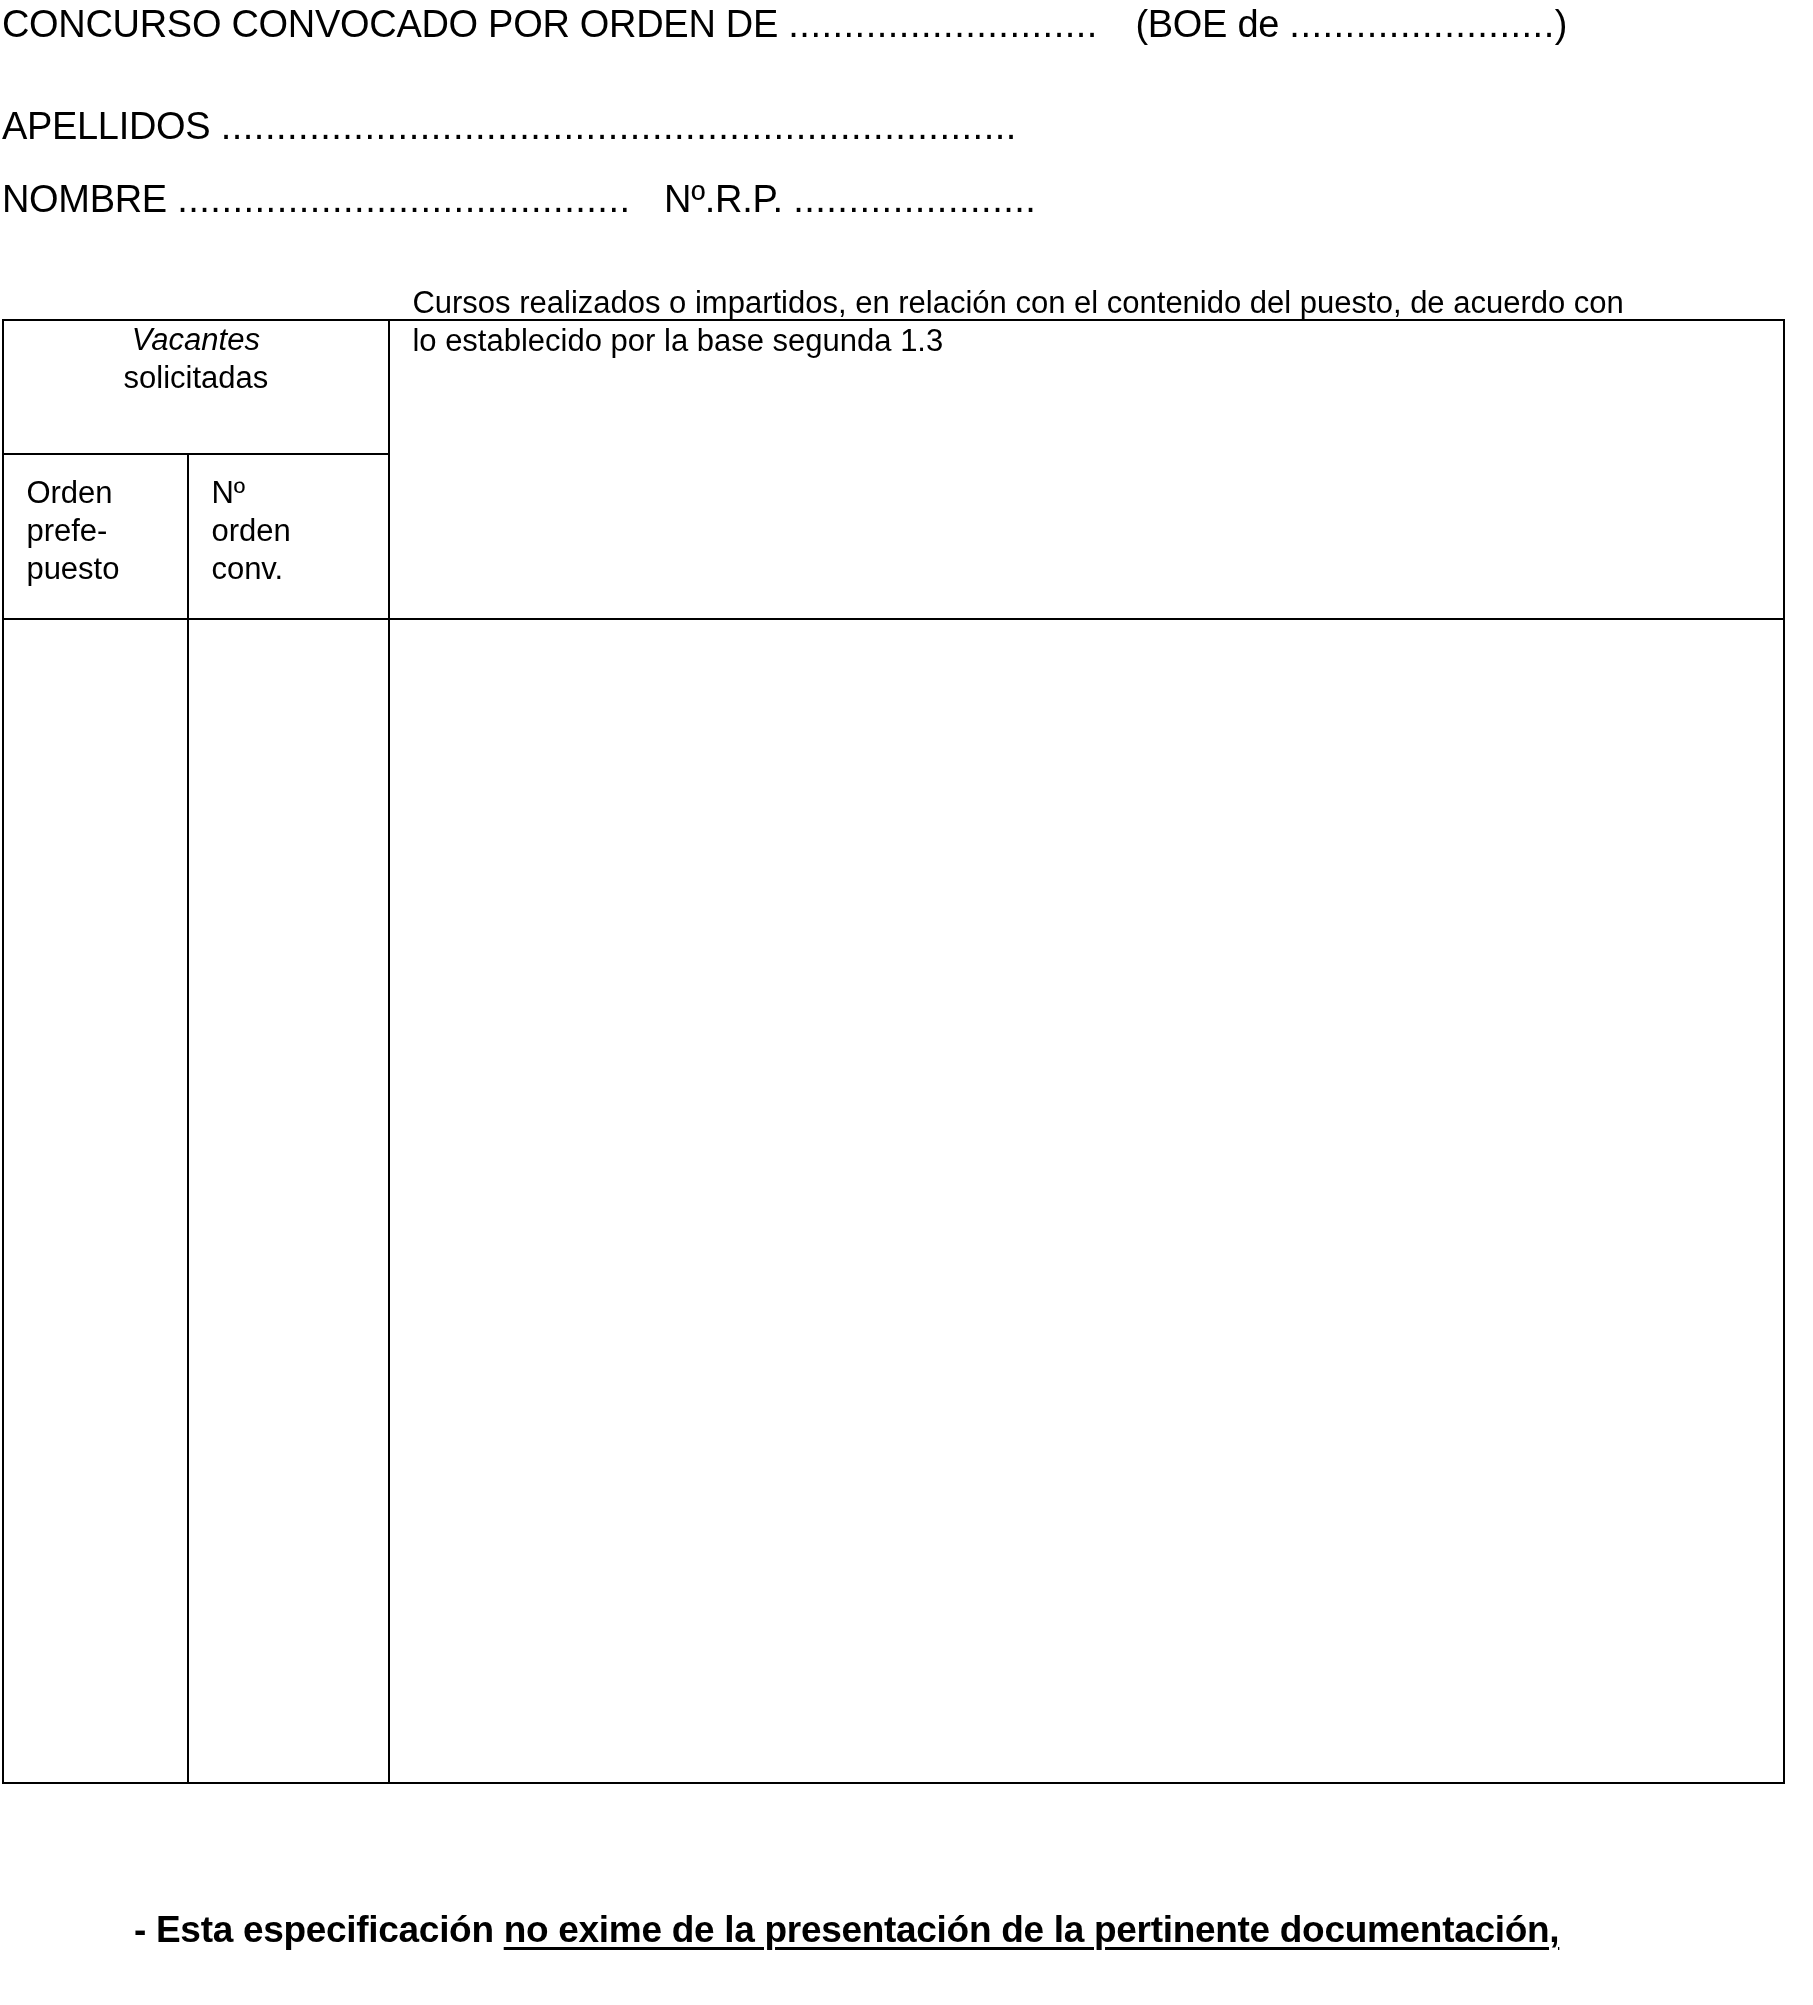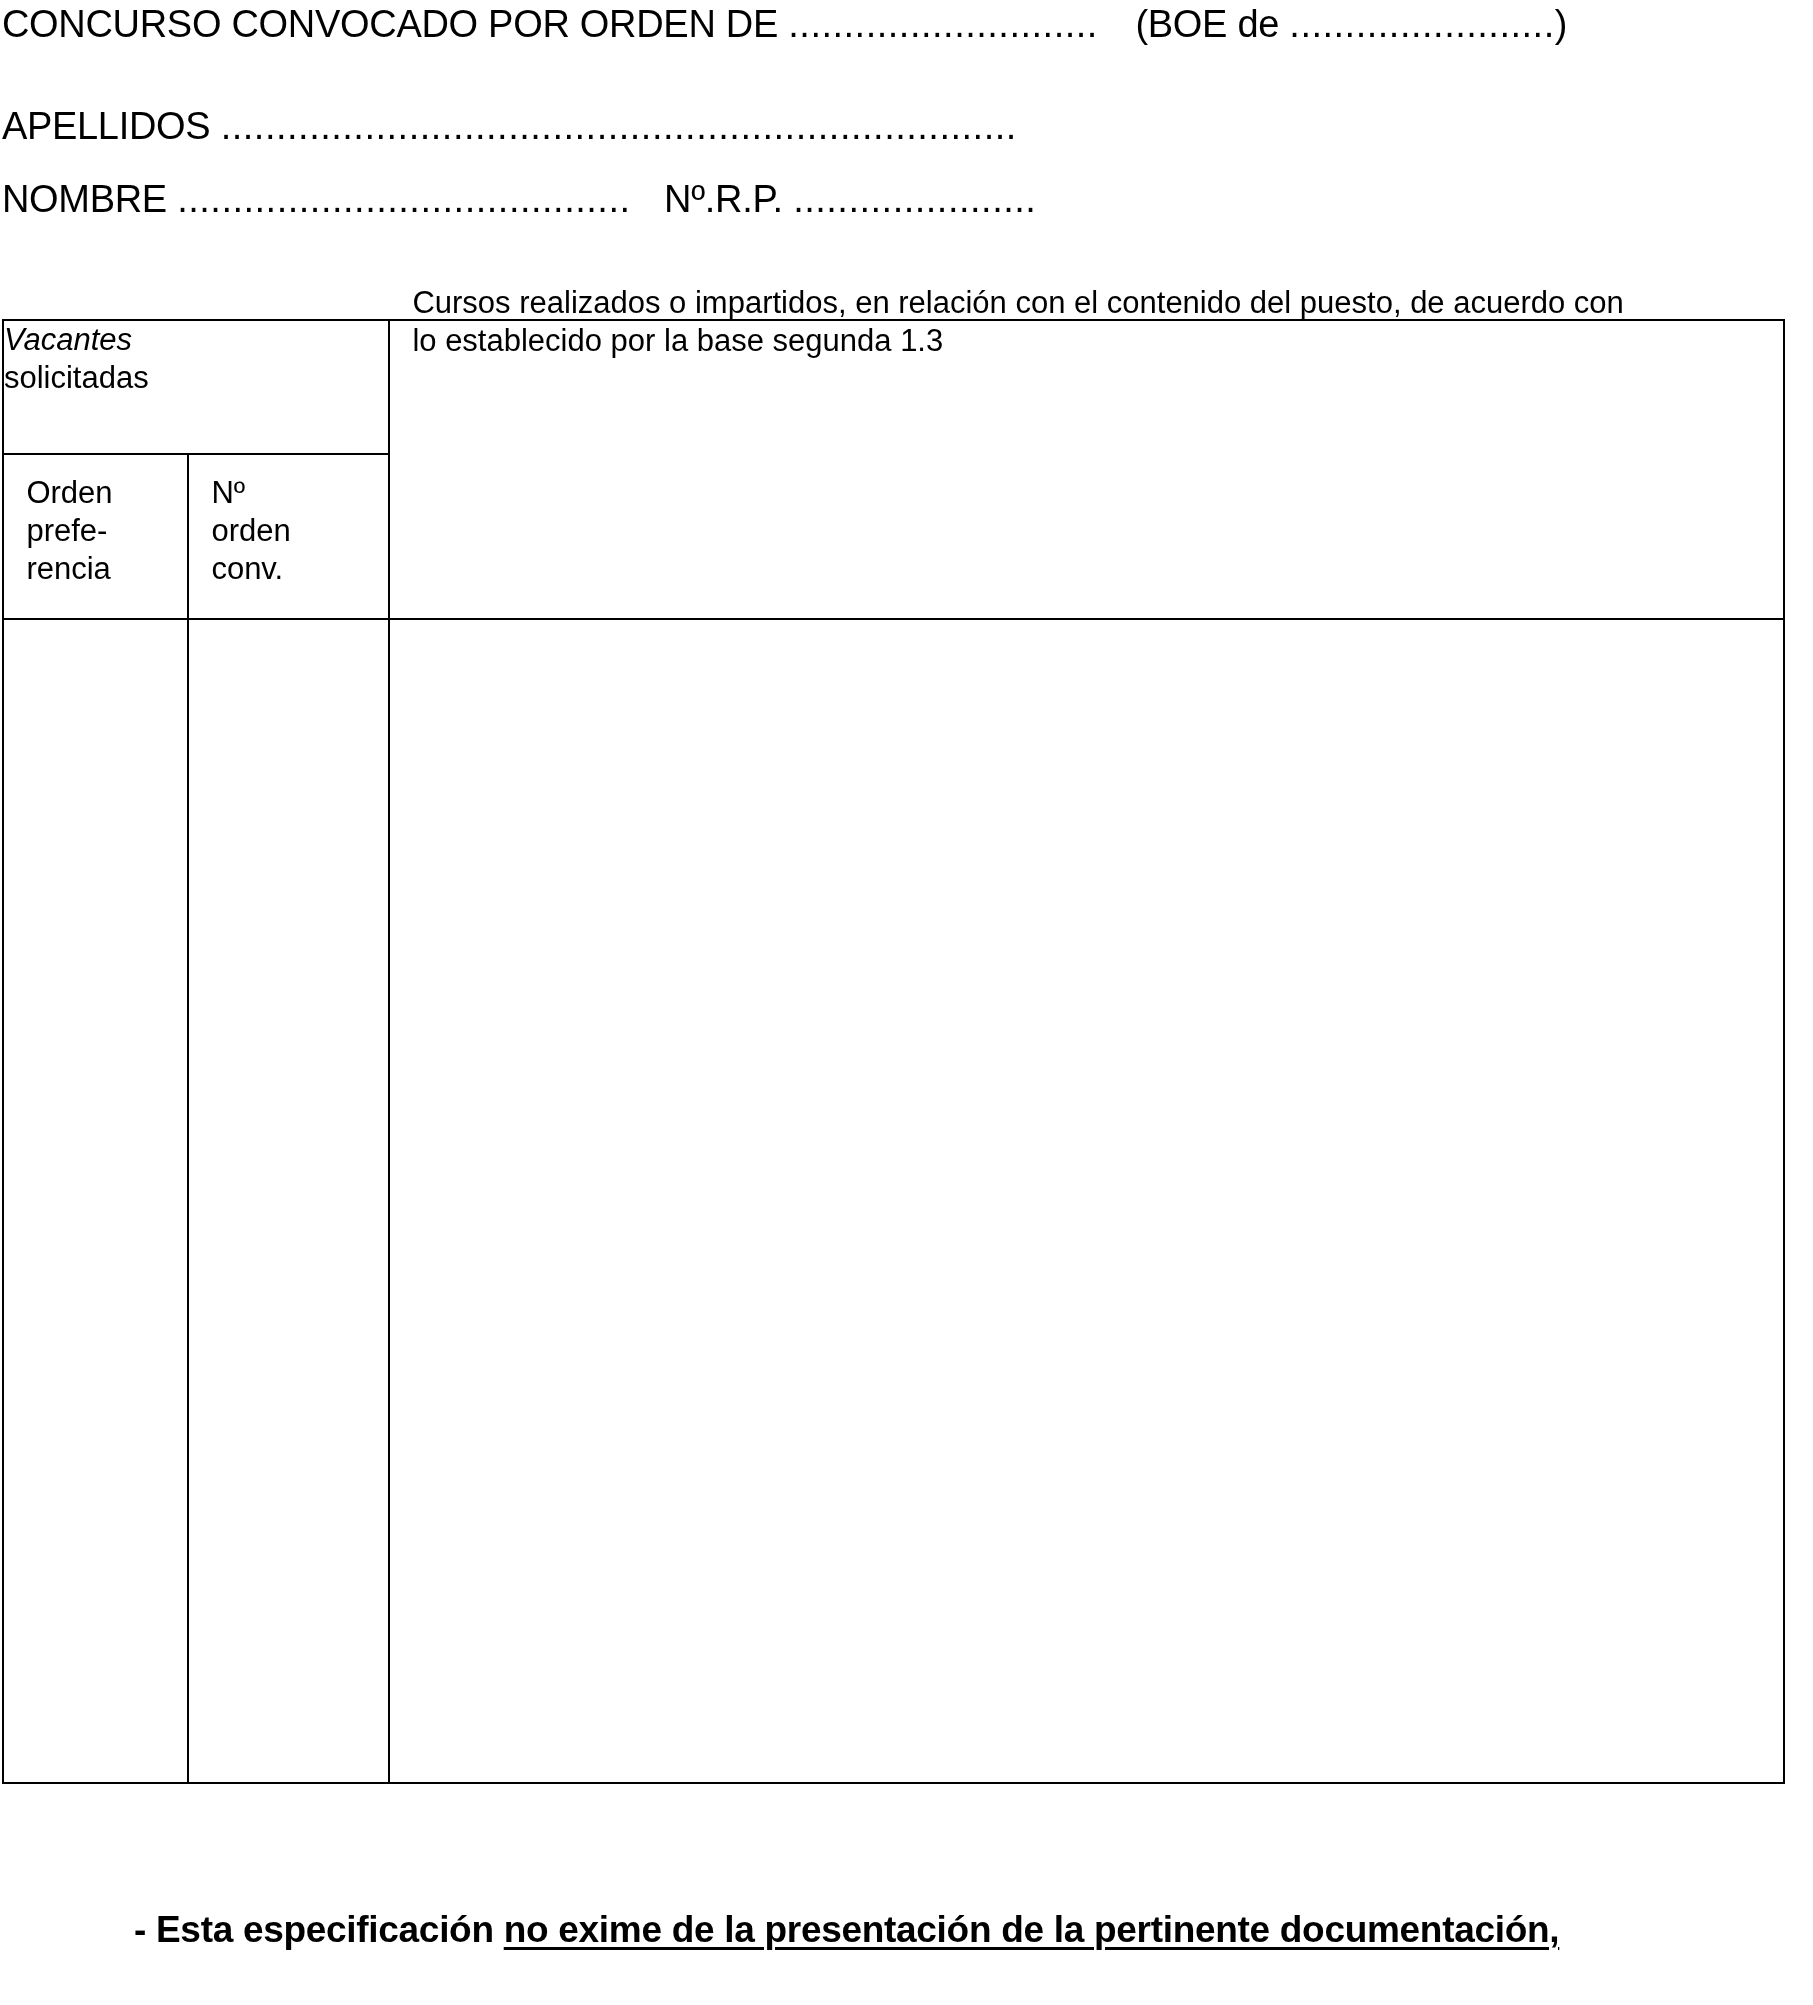--- a/index.html
+++ b/index.html
@@ -46,20 +46,21 @@
       vertical-align: top;
       font-size: 31px;
       line-height: 38px;
     }
     .col1 { width: 185px; }
     .col2 { width: 201px; }
     .col3 { width: auto; }
 
     td.vacantes-cell {
       height: 132px;
+      text-align: center;
       vertical-align: middle;
       border-radius: 27px;
     }
     .vacantes-cell .italic { font-style: italic; }
     td.cursos-cell {
       vertical-align: middle;
       padding: 0 22.5px 0 22.5px !important;
     }
     .cursos-text {
       display: block;
@@ -130,21 +131,21 @@
       <span class="cursos-text">
         <span>Cursos realizados o impartidos, en relación con el contenido del puesto, de acuerdo con</span><br>
         <span>lo establecido por la base segunda 1.3</span>
       </span>
     </td>
   </tr>
   <tr>
     <td class="sub-head">
       <span>Orden</span><br>
       <span>prefe-</span><br>
-      <span>rencia</span>
+      <span>puesto</span>
     </td>
     <td class="sub-head">
       <span>Nº</span><br>
       <span>orden</span><br>
       <span>conv.</span>
     </td>
   </tr>
   <tr>
     <td class="body-cell"></td>
     <td class="body-cell"></td>

